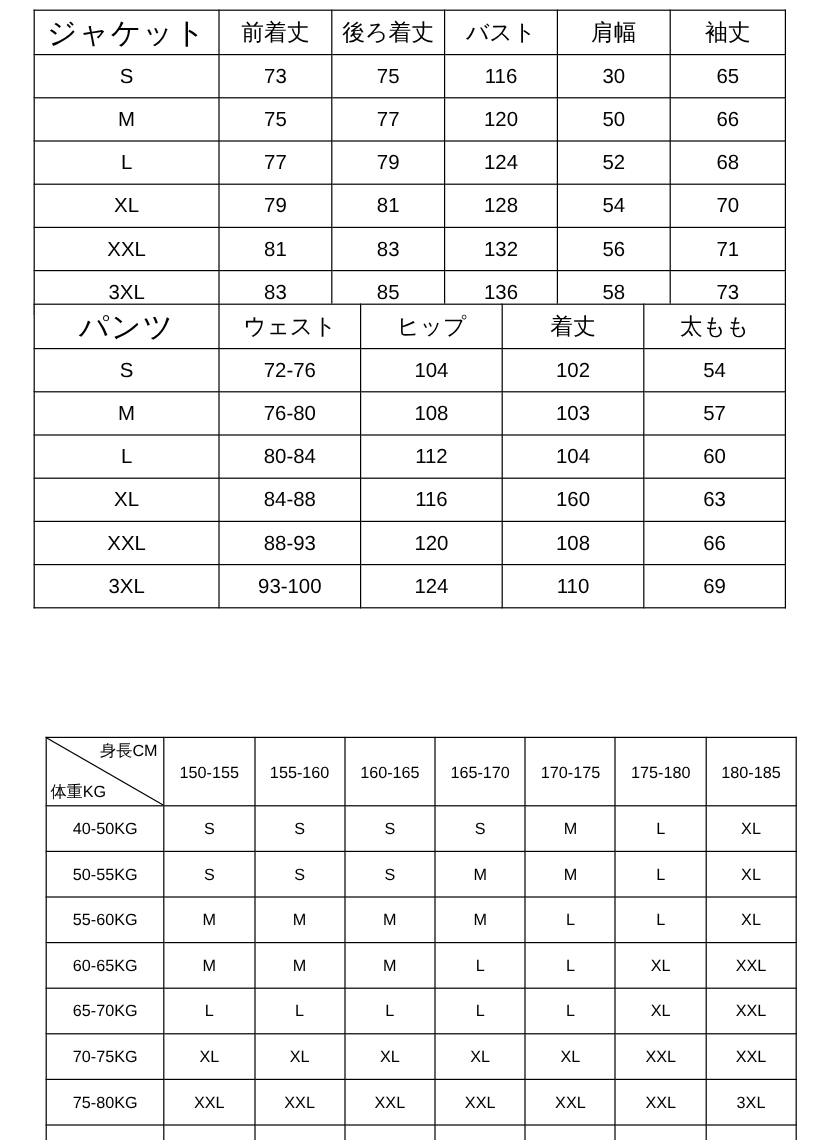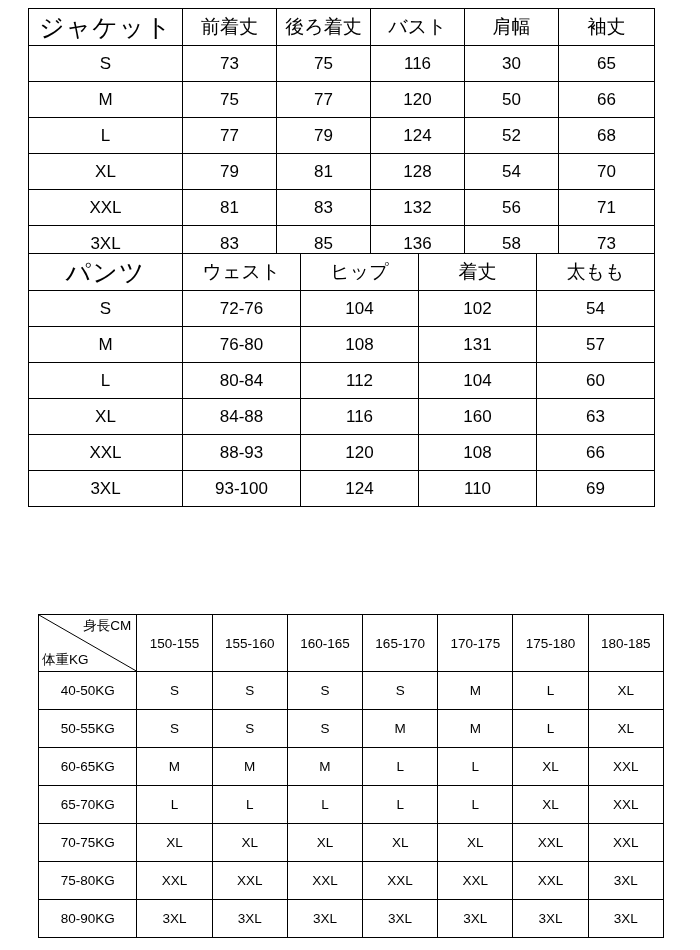--- a/index.html
+++ b/index.html
@@ -215,21 +215,21 @@
         <td class="cell sz">S</td>
         <td class="cell">72-76</td>
         <td class="cell">104</td>
         <td class="cell">102</td>
         <td class="cell">54</td>
       </tr>
       <tr>
         <td class="cell sz">M</td>
         <td class="cell">76-80</td>
         <td class="cell">108</td>
-        <td class="cell">131</td>
+        <td class="cell">103</td>
         <td class="cell">57</td>
       </tr>
       <tr>
         <td class="cell sz">L</td>
         <td class="cell">80-84</td>
         <td class="cell">112</td>
         <td class="cell">104</td>
         <td class="cell">60</td>
       </tr>
       <tr>
@@ -299,20 +299,30 @@
         <td class="rec-rowhdr">50-55KG</td>
         <td>S</td>
         <td>S</td>
         <td>S</td>
         <td>M</td>
         <td>M</td>
         <td>L</td>
         <td>XL</td>
       </tr>
       <tr>
+        <td class="rec-rowhdr">55-60KG</td>
+        <td>M</td>
+        <td>M</td>
+        <td>M</td>
+        <td>M</td>
+        <td>L</td>
+        <td>L</td>
+        <td>XL</td>
+      </tr>
+      <tr>
         <td class="rec-rowhdr">60-65KG</td>
         <td>M</td>
         <td>M</td>
         <td>M</td>
         <td>L</td>
         <td>L</td>
         <td>XL</td>
         <td>XXL</td>
       </tr>
       <tr>

